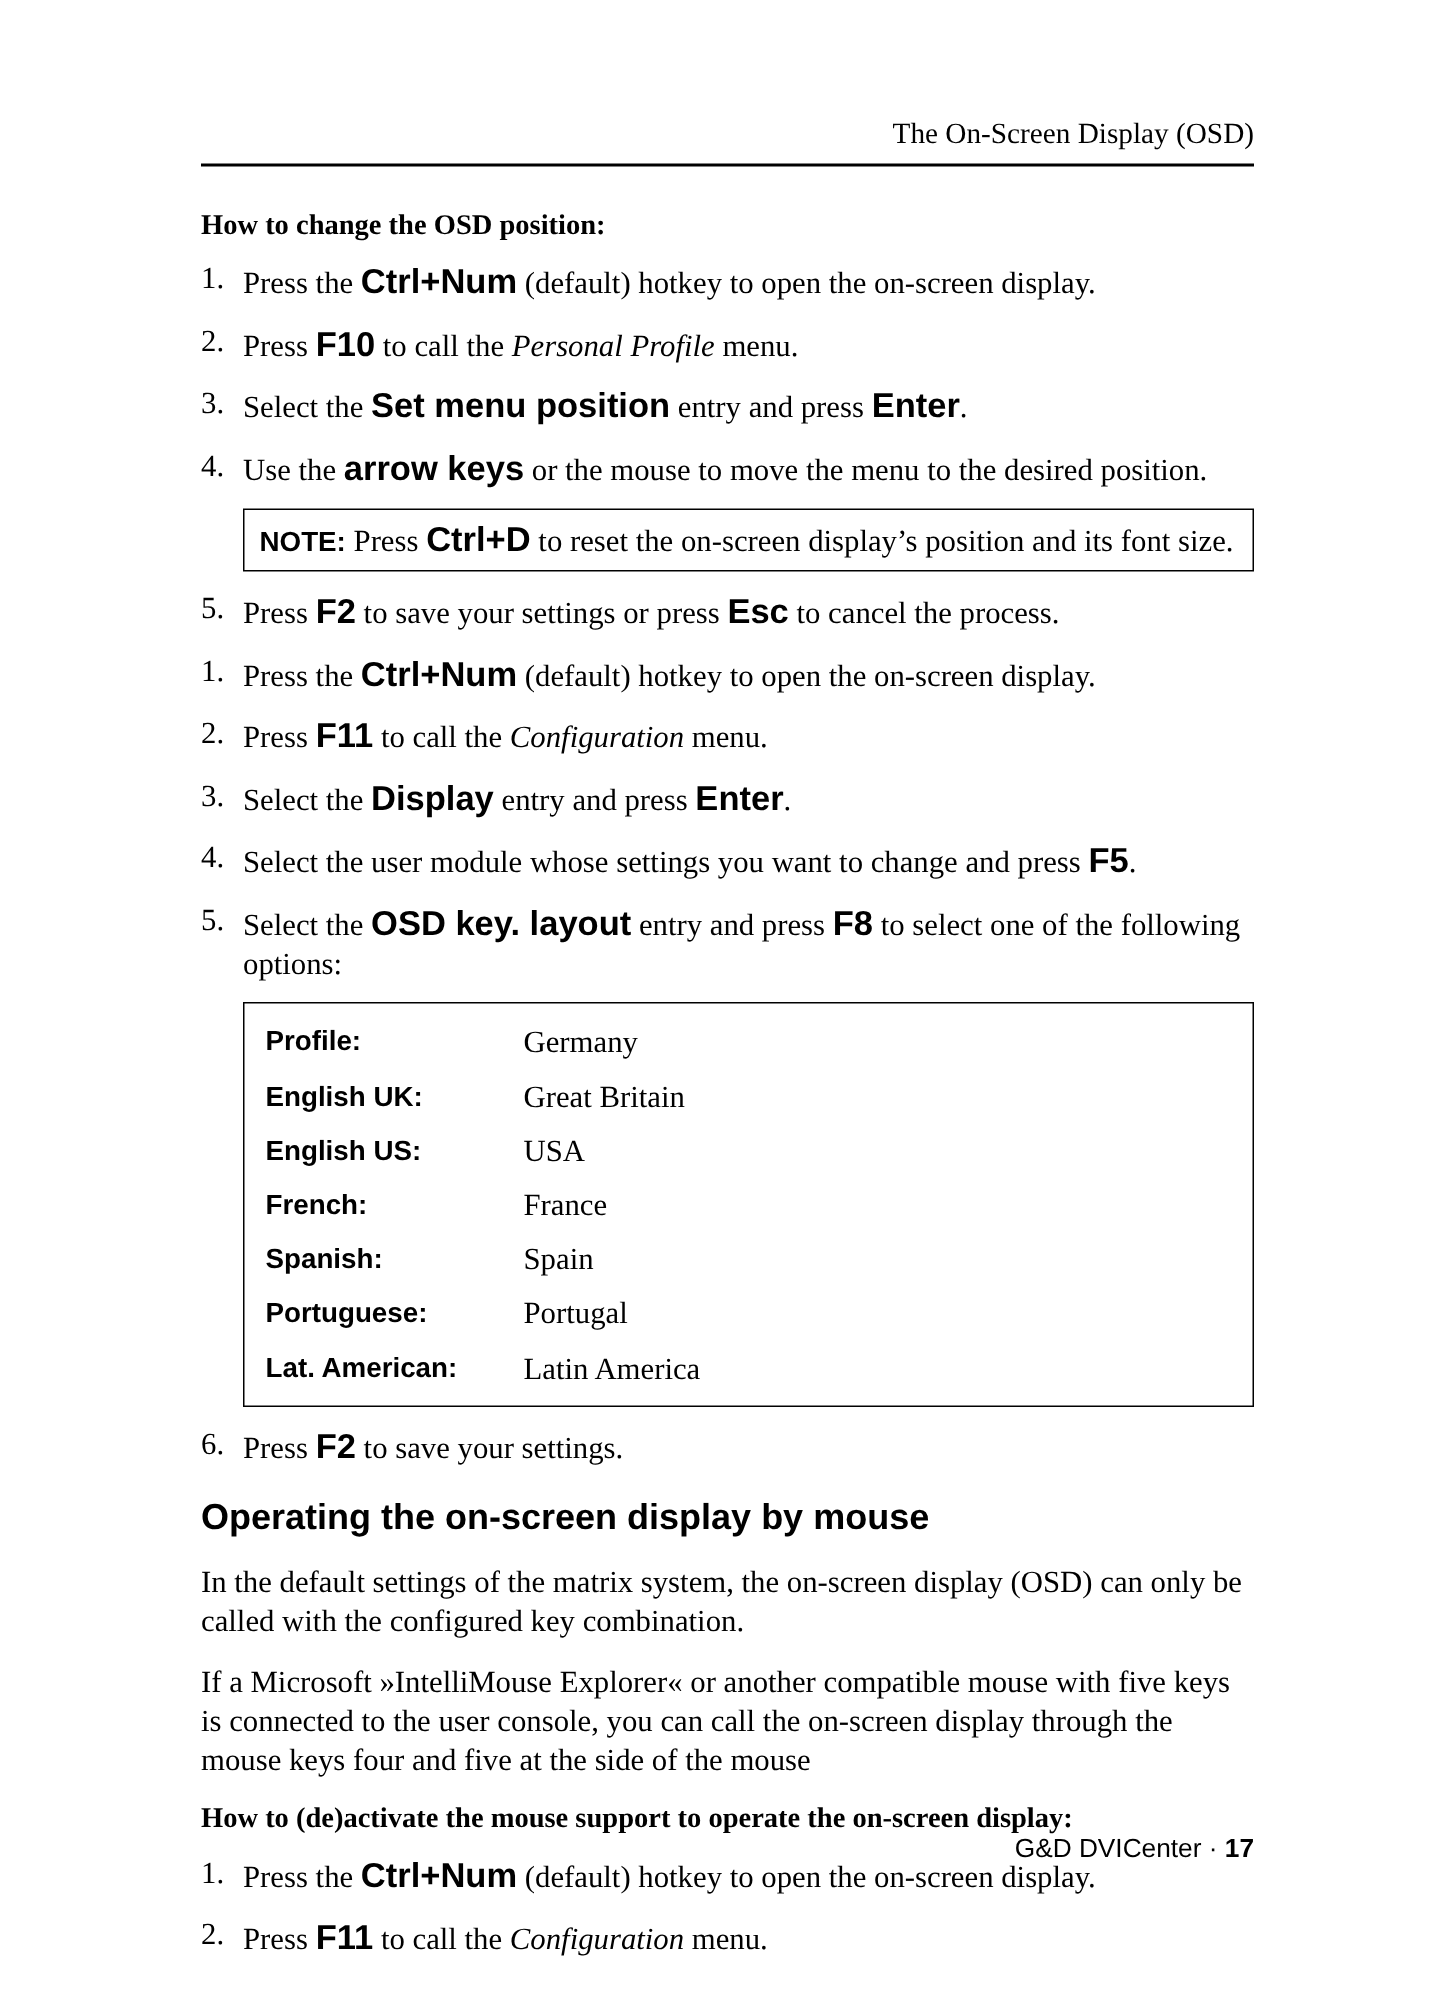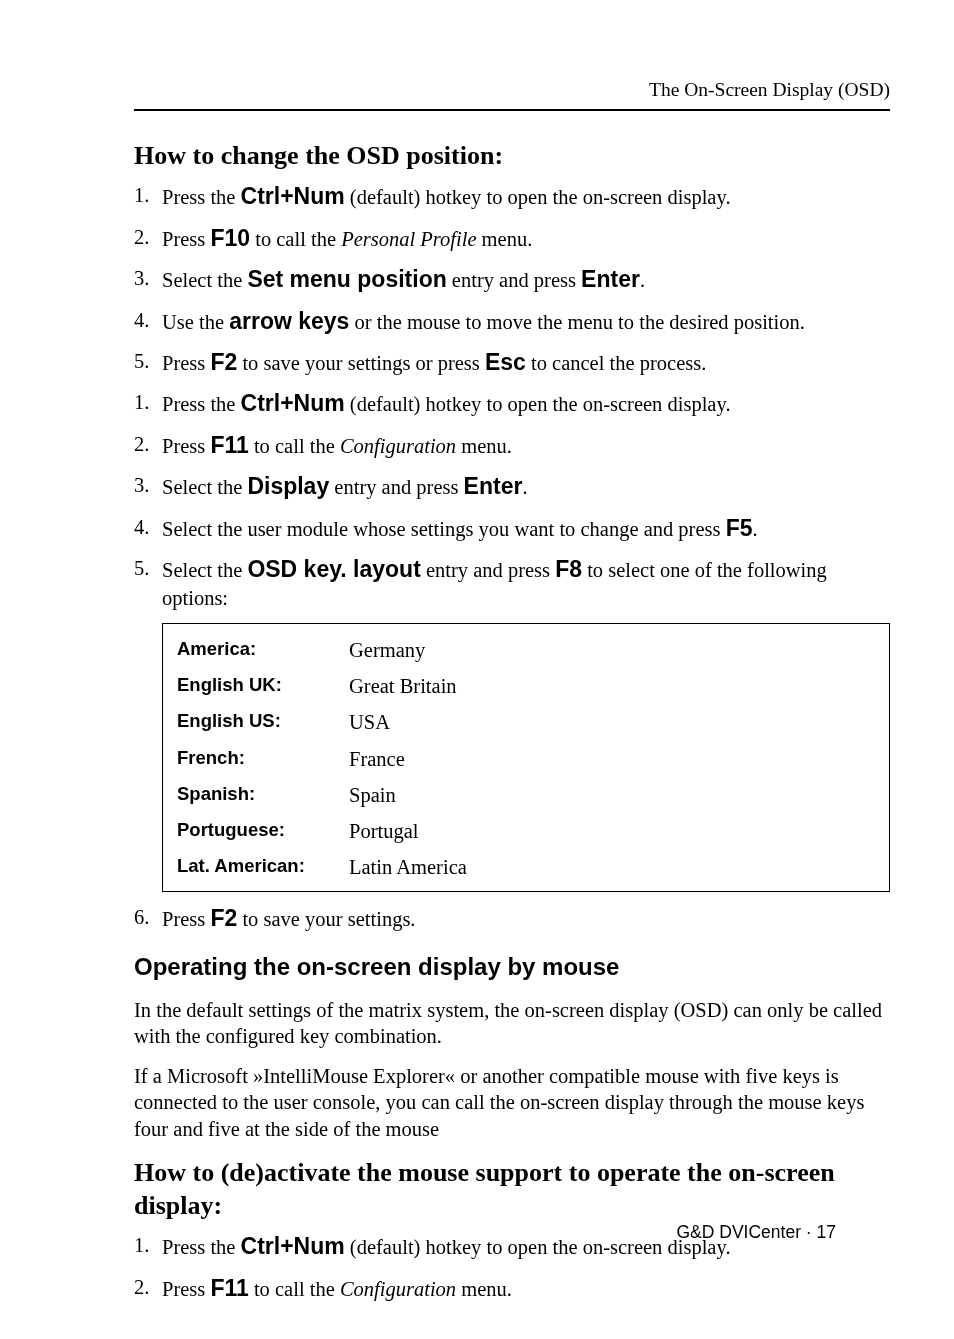--- a/index.html
+++ b/index.html
@@ -7,38 +7,38 @@
     margin: 0;
     padding: 0;
     background: #fff;
     font-family: "Times New Roman", Times, serif;
     color: #000;
   }
   .page {
     width: 954px;
     height: 1339px;
     box-sizing: border-box;
-    padding: 78px 64px 0 134px;
+    padding: 78px 118px 0 134px;
     position: relative;
     font-size: 20.5px;
     line-height: 1.28;
   }
   .header-line {
     text-align: right;
     font-size: 19.5px;
     margin-bottom: 6px;
   }
   .topbar {
     border-bottom: 2px solid #000;
     margin-bottom: 28px;
   }
   .subheading {
     font-weight: bold;
     margin: 0 0 10px 0;
-    font-size: 26px;
+    font-size: 19px;
   }
   ol.steps {
     list-style: none;
     padding: 0;
     margin: 0 0 12px 0;
   }
   ol.steps > li {
     display: flex;
     margin: 0 0 12px 0;
   }
@@ -95,21 +95,21 @@
     margin: 0 0 14px 0;
   }
   .footer {
     position: absolute;
     bottom: 96px;
     right: 118px;
     font-family: Arial, Helvetica, sans-serif;
     font-size: 17.5px;
   }
   .footer .pg {
-    font-weight: normal;
+    font-weight: bold;
   }
 </style>
 </head>
 <body>
 
 <div class="page">
 
   <div class="header-line">The On-Screen Display (OSD)</div>
   <div class="topbar"></div>
 
@@ -133,20 +133,23 @@
         <span>Select the </span><span class="sans-bold">Set menu position</span><span> entry and press </span><span class="sans-bold">Enter</span><span>.</span>
       </span>
     </li>
     <li>
       <span class="num">4.</span>
       <span class="body">
         <span>Use the </span><span class="sans-bold">arrow keys</span><span> or the mouse to move the menu to the desired position.</span>
       </span>
     </li>
   </ol>
+  <div class="note-box">
+    <span class="note-label">NOTE:</span><span> Press </span><span class="sans-bold">Ctrl+D</span><span> to reset the on-screen display’s position and its font size.</span>
+  </div>
   <ol class="steps">
     <li>
       <span class="num">5.</span>
       <span class="body">
         <span>Press </span><span class="sans-bold">F2</span><span> to save your settings or press </span><span class="sans-bold">Esc</span><span> to cancel the process.</span>
       </span>
     </li>
   </ol>
 
   <ol class="steps">
@@ -177,21 +180,21 @@
     <li>
       <span class="num">5.</span>
       <span class="body">
         <span>Select the </span><span class="sans-bold">OSD key. layout</span><span> entry and press </span><span class="sans-bold">F8</span><span> to select one of the following options:</span>
       </span>
     </li>
   </ol>
 
   <div class="kb-table">
     <div class="kb-row">
-      <span class="kb-label">America:</span>
+      <span class="kb-label">Profile:</span>
       <span class="kb-value">Germany</span>
     </div>
     <div class="kb-row">
       <span class="kb-label">English UK:</span>
       <span class="kb-value">Great Britain</span>
     </div>
     <div class="kb-row">
       <span class="kb-label">English US:</span>
       <span class="kb-value">USA</span>
     </div>

